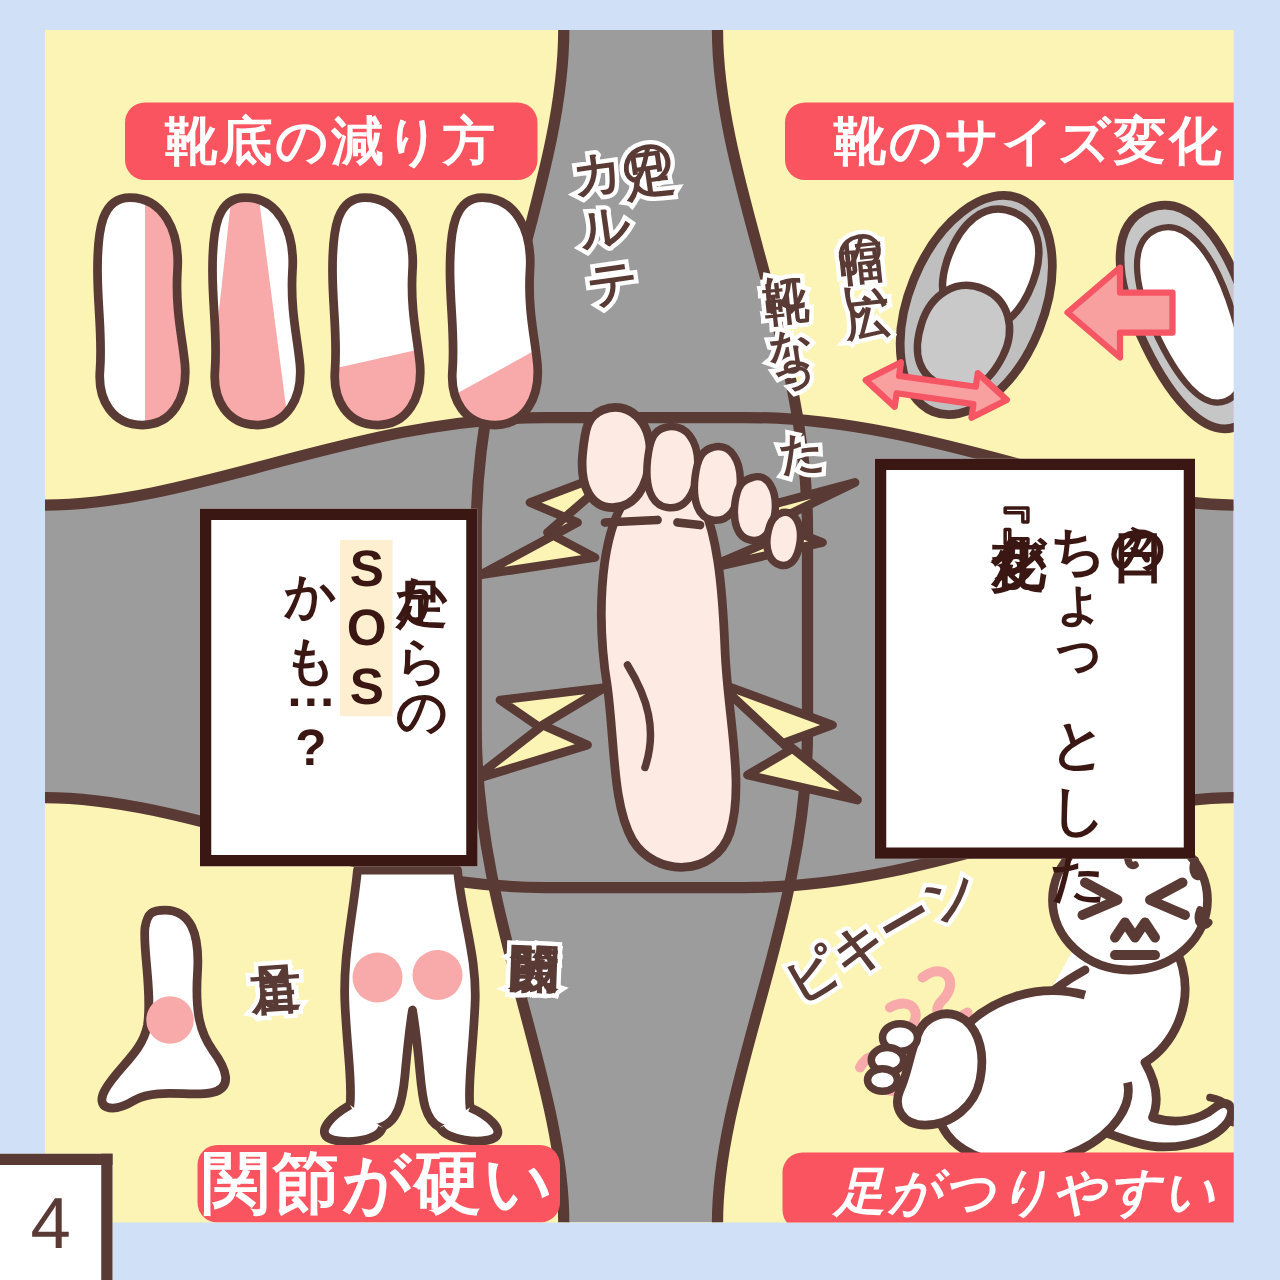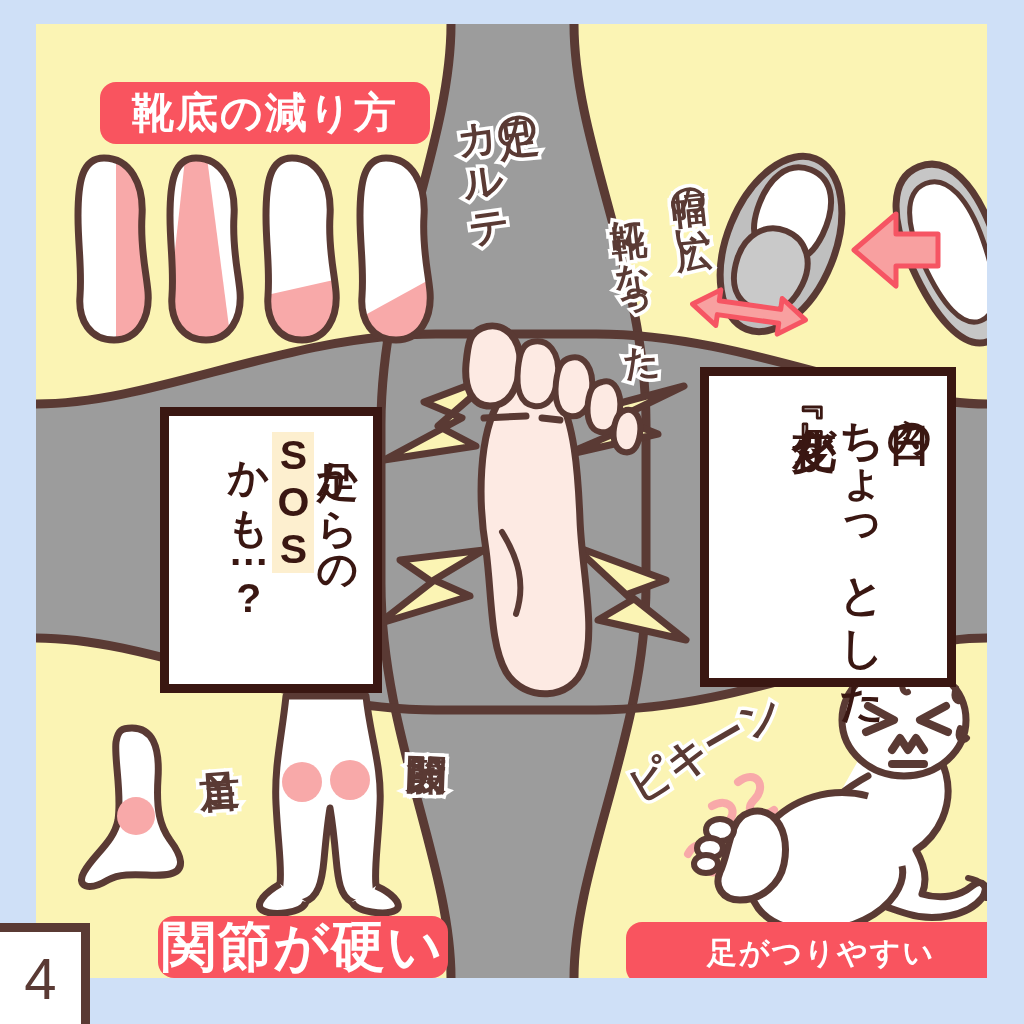--- a/index.html
+++ b/index.html
@@ -45,21 +45,21 @@
     display: flex;
     align-items: center;
     justify-content: center;
     letter-spacing: 2px;
     white-space: nowrap;
     box-sizing: border-box;
   }
   #badge-tl { left: 64px;  top: 58px;  width: 330px; height: 62px; font-size: 42px; }
   #badge-tr { left: 592px; top: 58px;  width: 390px; height: 62px; font-size: 42px; }
   #badge-bl { left: 122px; top: 892px; width: 290px; height: 62px; font-size: 54px; }
-  #badge-br { left: 590px; top: 898px; width: 390px; height: 62px; font-size: 30px; }
+  #badge-br { left: 590px; top: 898px; width: 390px; height: 62px; font-size: 41px; font-style: italic; }
 
   
   .hand {
     position: absolute;
     color: #5a3a34;
     font-weight: 700;
     writing-mode: vertical-rl;
     text-orientation: upright;
     line-height: 1.02;
     -webkit-text-stroke: 7px #ffffff;
@@ -342,20 +342,21 @@
           <ellipse cx="104" cy="166" rx="14" ry="11"></ellipse>
           <ellipse cx="94" cy="184" rx="13" ry="10"></ellipse>
           <ellipse cx="90" cy="200" rx="12" ry="9"></ellipse>
         </g>
 
         <path d="M352,214 C364,216 374,224 370,234" fill="none" stroke="#5a3a34" stroke-width="6" stroke-linecap="round"></path>
       </svg>
     </div>
 
     <div class="badge" id="badge-tl">靴底の減り方</div>
+    <div class="badge" id="badge-tr">靴のサイズ変化</div>
     <div class="badge" id="badge-bl">関節が硬い</div>
     <div class="badge" id="badge-br">足がつりやすい</div>
 
     <div class="hand" id="hand-karte">足の
 カルテ</div>
     <div class="hand" id="hand-haba">幅の広い</div>
     <div class="hand" id="hand-kutsu">靴になった</div>
     <div class="hand" id="hand-ashikubi">足首</div>
     <div class="hand" id="hand-kokansetsu">股関節</div>
     <div id="hand-pikin">ピキーン</div>

